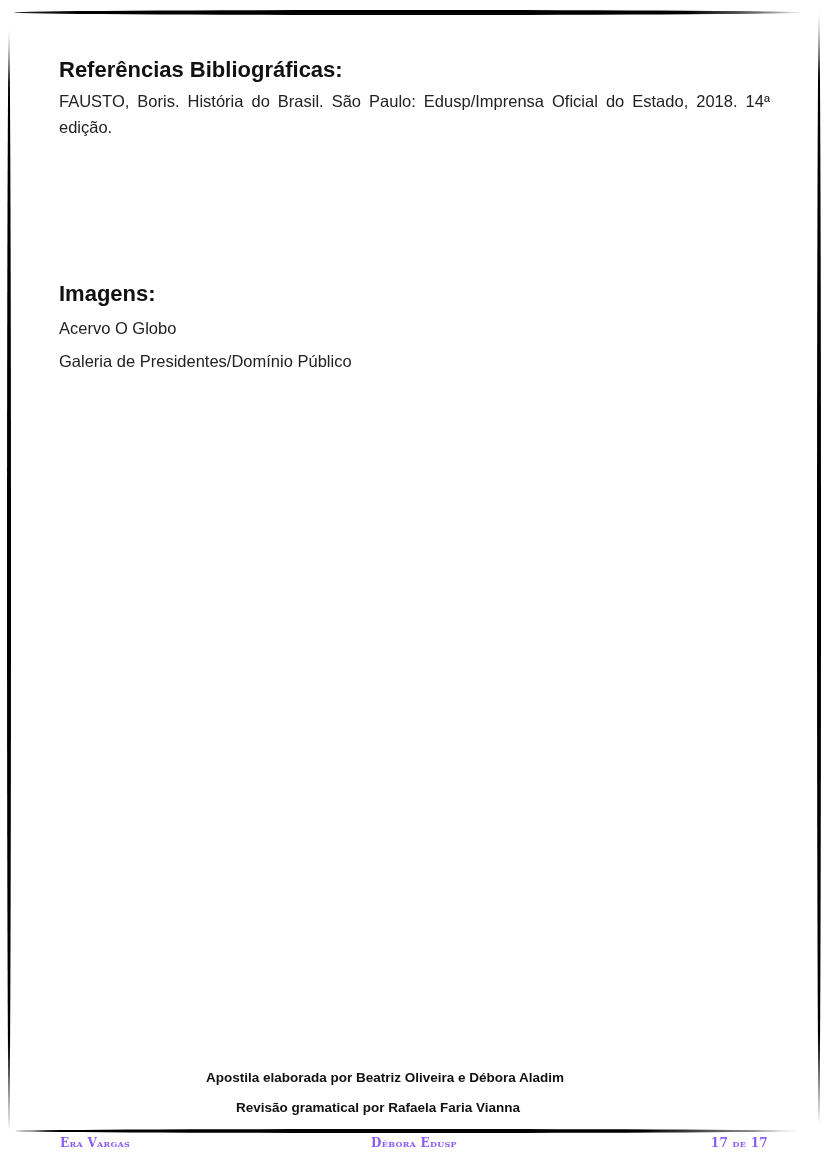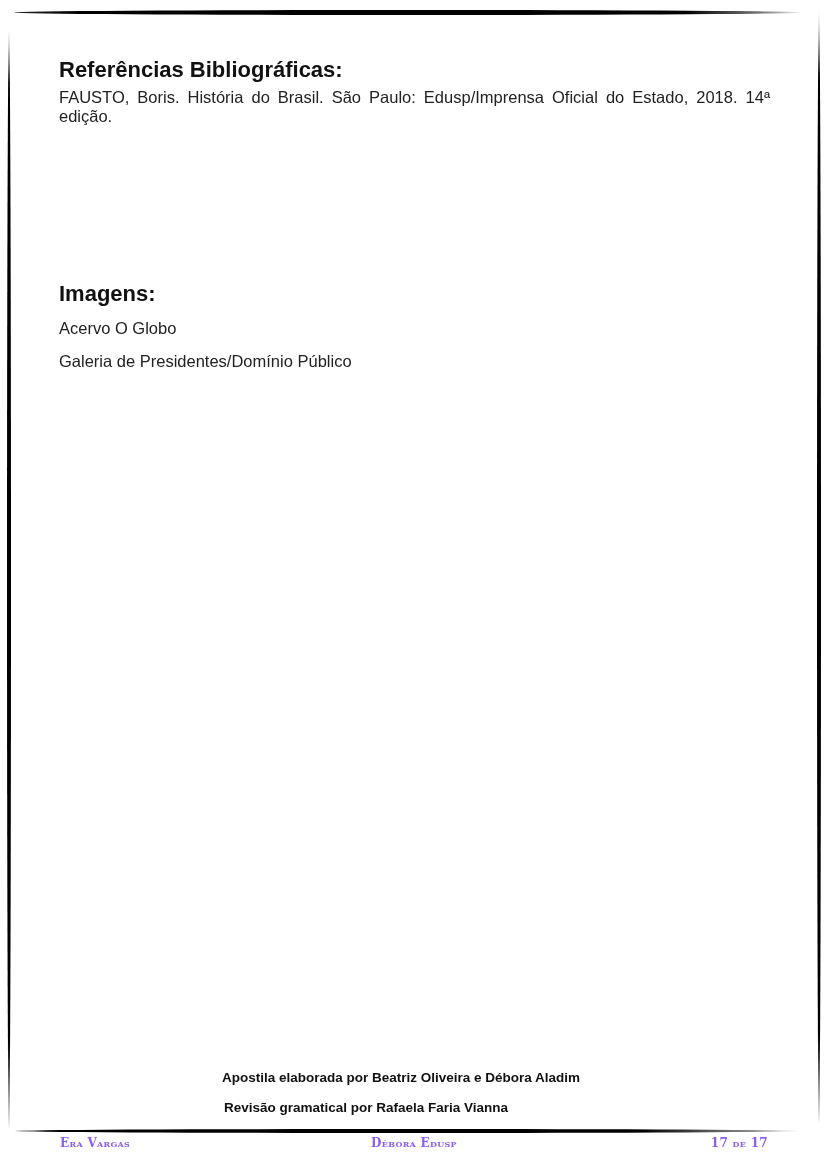--- a/index.html
+++ b/index.html
@@ -65,21 +65,21 @@
       font-size: 22px;
       color: #111;
       margin: 0;
       height: 24px;
       line-height: 24px;
     }
     .para {
       font-family: "Liberation Sans", sans-serif;
       font-size: 16.5px;
       color: #222;
-      line-height: 19px;
+      line-height: 26px;
       margin: 0;
       text-align: justify;
       text-align-last: left;
     }
     .refs { margin-top: 6px; }
     .images-section {
       position: absolute;
       left: 59px;
       top: 258px;
       width: 711px;
@@ -92,22 +92,22 @@
     .credits {
       position: absolute;
       left: 0;
       width: 828px;
       text-align: center;
       font-family: "Liberation Sans", sans-serif;
       font-weight: bold;
       font-size: 13.5px;
       color: #111;
     }
-    .credits .line1 { position: absolute; left: 16px; width: 770px; top: 1070px; }
-    .credits .line2 { position: absolute; left: 0; width: 732px; top: 1100px; }
+    .credits .line1 { position: absolute; left: 0; width: 770px; top: 1070px; }
+    .credits .line2 { position: absolute; left: 12px; width: 732px; top: 1100px; }
 
     .footer-label {
       position: absolute;
       top: 1136px;
       font-family: "DejaVu Serif", serif;
       font-weight: bold;
       font-size: 12px;
       color: #8b5cf6;
       font-variant: small-caps;
       letter-spacing: 0.3px;

